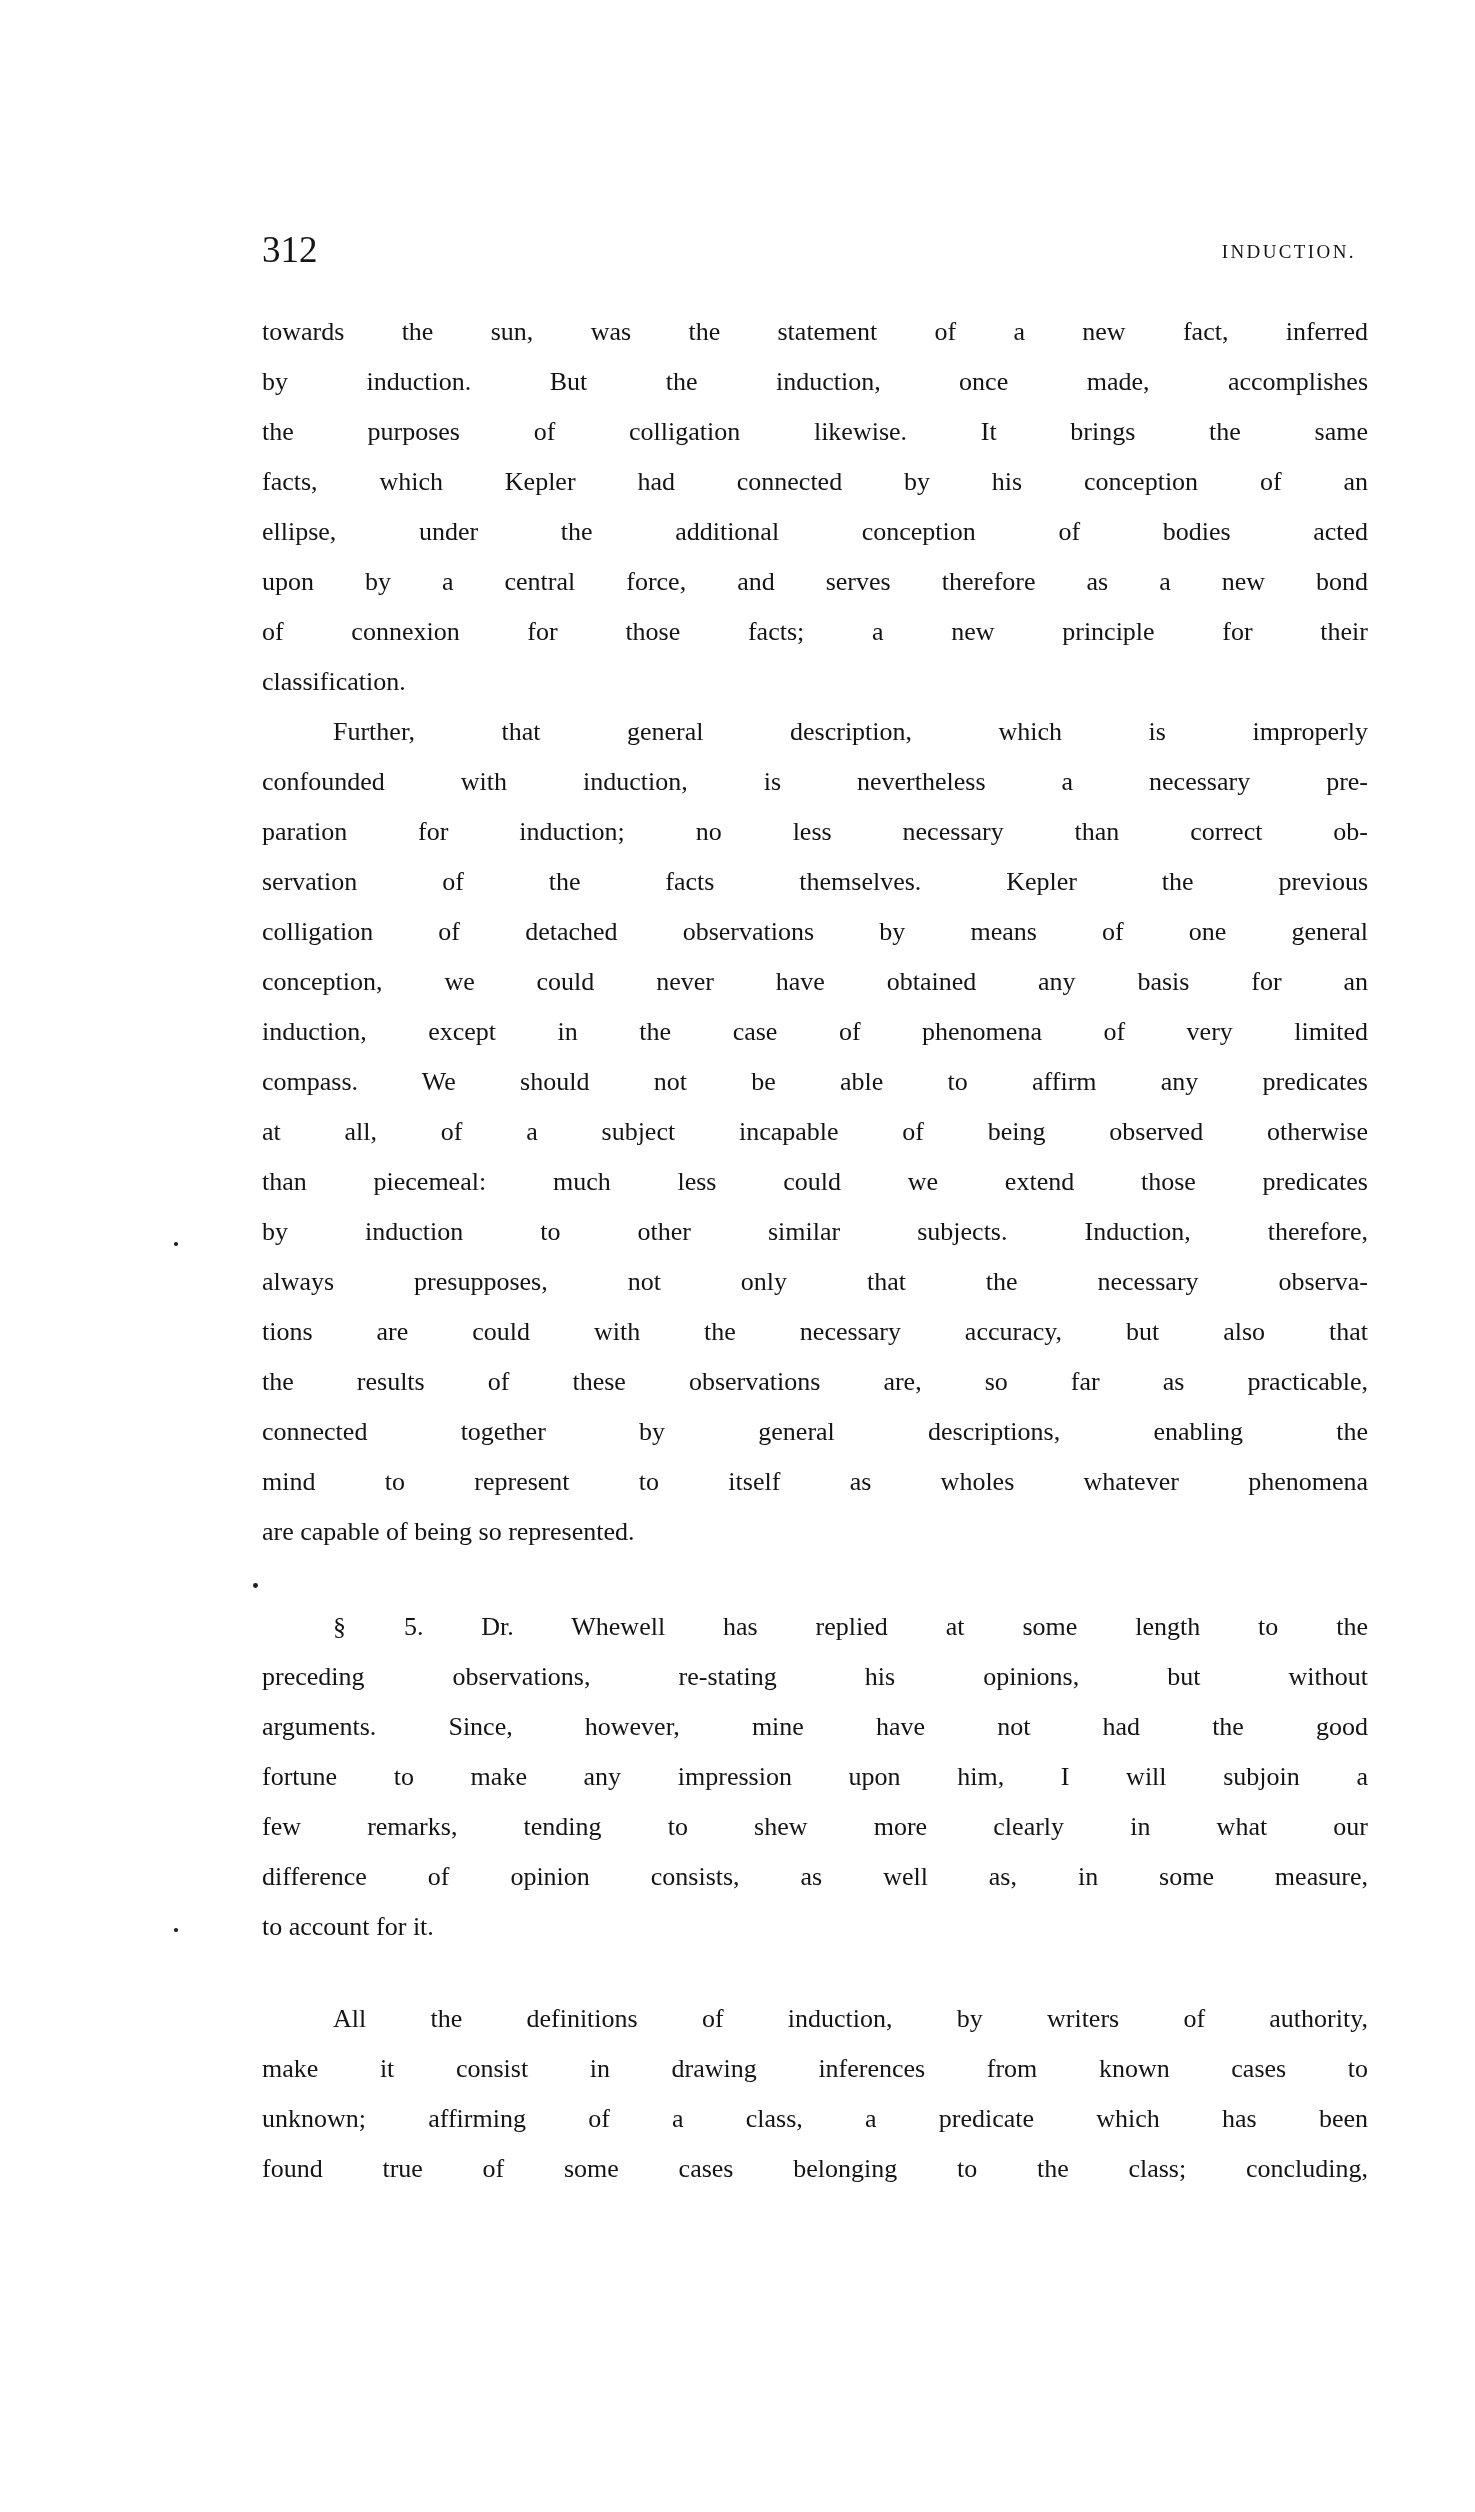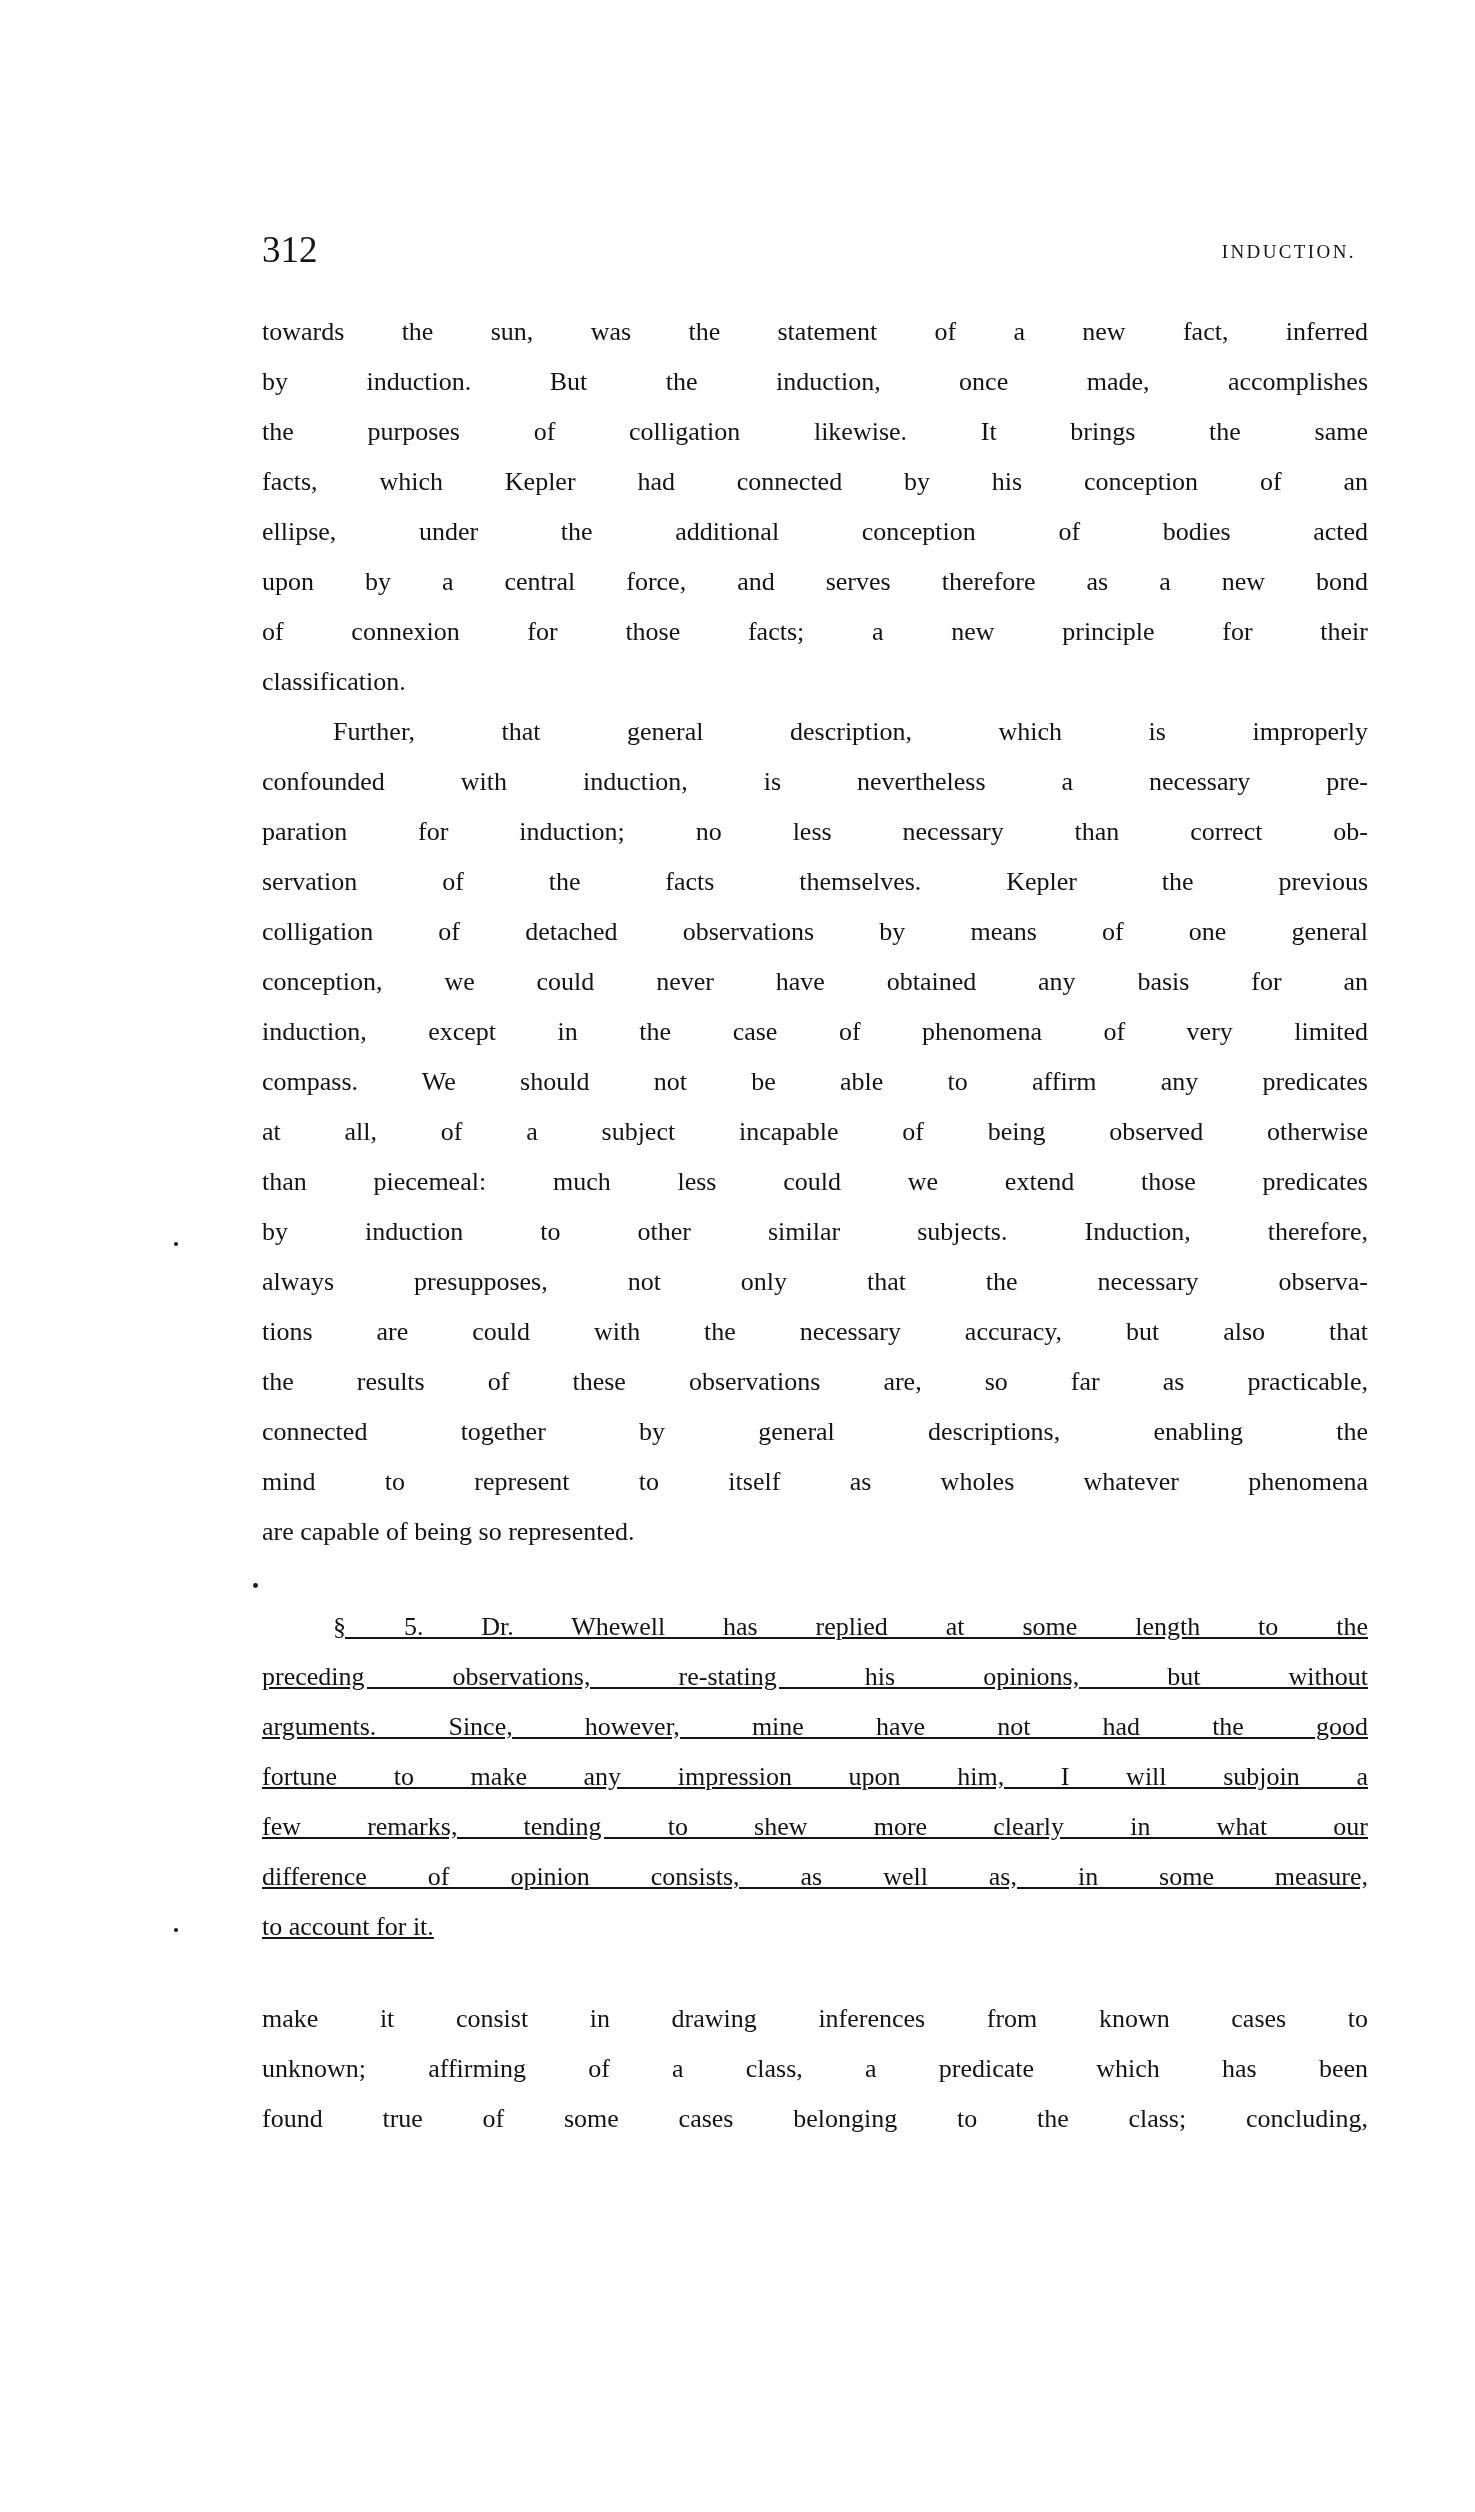--- a/index.html
+++ b/index.html
@@ -115,30 +115,31 @@
     <span class="line">the results of these observations are, so far as practicable,</span>
     <span class="line">connected together by general descriptions, enabling the</span>
     <span class="line">mind to represent to itself as wholes whatever phenomena</span>
     <span class="line last">are capable of being so represented.</span>
   </div>
 
   <span class="mark-dot" style="left:213px; top:1583px;"></span>
   <span class="mark-dot" style="left:134px; top:1242px; width:3.6px; height:3.6px;"></span>
   <span class="mark-dot" style="left:134px; top:1928px; width:3.6px; height:3.6px;"></span>
 
-  <div class="text-block" style="top:1602px;text-decoration:underline;">
+  <div class="text-block" style="top:1602px;">
     <span class="line indent">§ 5.  Dr. Whewell has replied at some length to the</span>
     <span class="line">preceding observations, re-stating his opinions, but without</span>
     <span class="line">arguments.  Since, however, mine have not had the good</span>
     <span class="line">fortune to make any impression upon him, I will subjoin a</span>
     <span class="line">few remarks, tending to shew more clearly in what our</span>
     <span class="line">difference of opinion consists, as well as, in some measure,</span>
     <span class="line last">to account for it.</span>
   </div>
 
   <div class="text-block" style="top:1994px;">
+    <span class="line indent">All the definitions of induction, by writers of authority,</span>
     <span class="line">make it consist in drawing inferences from known cases to</span>
     <span class="line">unknown; affirming of a class, a predicate which has been</span>
     <span class="line">found true of some cases belonging to the class; concluding,</span>
   </div>
 
 </div>
 
 
 </body></html>

